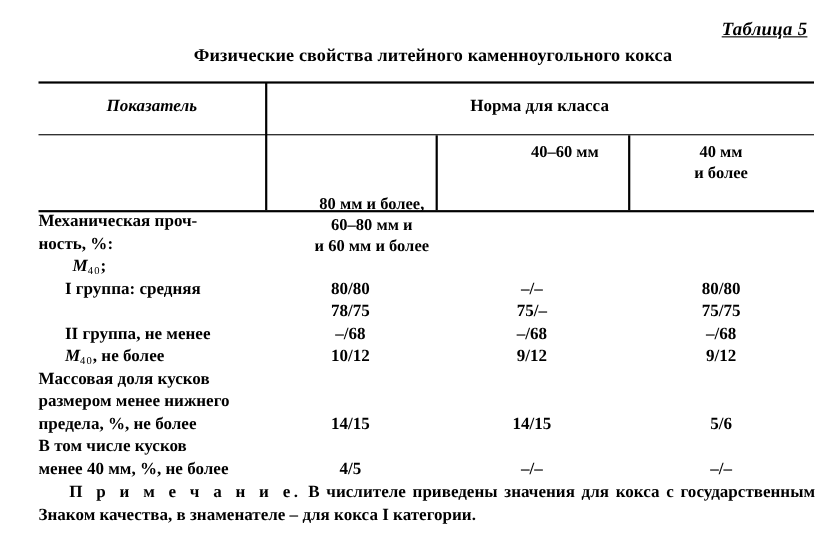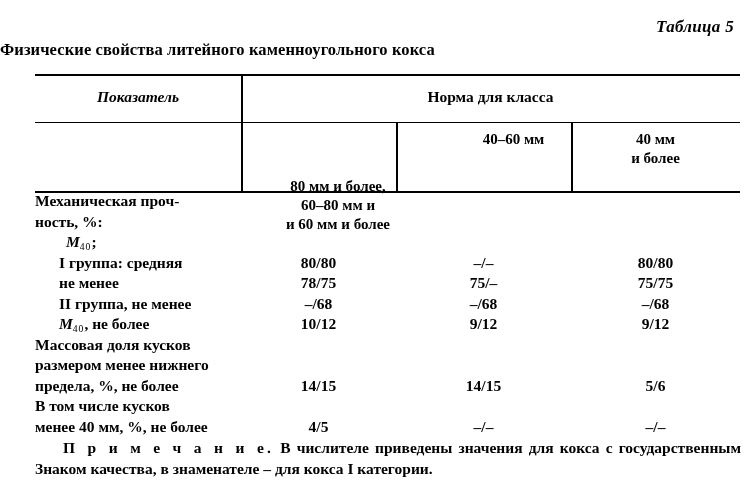--- a/index.html
+++ b/index.html
@@ -25,29 +25,30 @@
   
   .table-number {
     position: absolute;
     top: 17px;
     right: 18px;
     font-weight: bold;
     font-style: italic;
     font-size: 17px;
     letter-spacing: 0.3px;
     white-space: nowrap;
+    text-decoration: underline;
   }
 
   
   .caption {
     position: absolute;
     top: 40px;
     left: 0;
     width: 611px;
-    text-align: left;
+    text-align: right;
     font-weight: bold;
     font-size: 16.5px;
     letter-spacing: 0.1px;
     white-space: nowrap;
   }
 
   
   .table-wrap {
     position: absolute;
     left: 35px;
@@ -202,21 +203,20 @@
         <div class="row">
           <div class="label ind1"><span class="msym">M<sub>40</sub></span>;</div>
         </div>
         <div class="row">
           <div class="label ind2">I группа: средняя</div>
           <div class="val c1">80/80</div>
           <div class="val c2">–/–</div>
           <div class="val c3">80/80</div>
         </div>
         <div class="row">
-          <div class="label ind2">не менее</div>
           <div class="val c1">78/75</div>
           <div class="val c2">75/–</div>
           <div class="val c3">75/75</div>
         </div>
         <div class="row">
           <div class="label ind2">II группа, не менее</div>
           <div class="val c1">–/68</div>
           <div class="val c2">–/68</div>
           <div class="val c3">–/68</div>
         </div>

